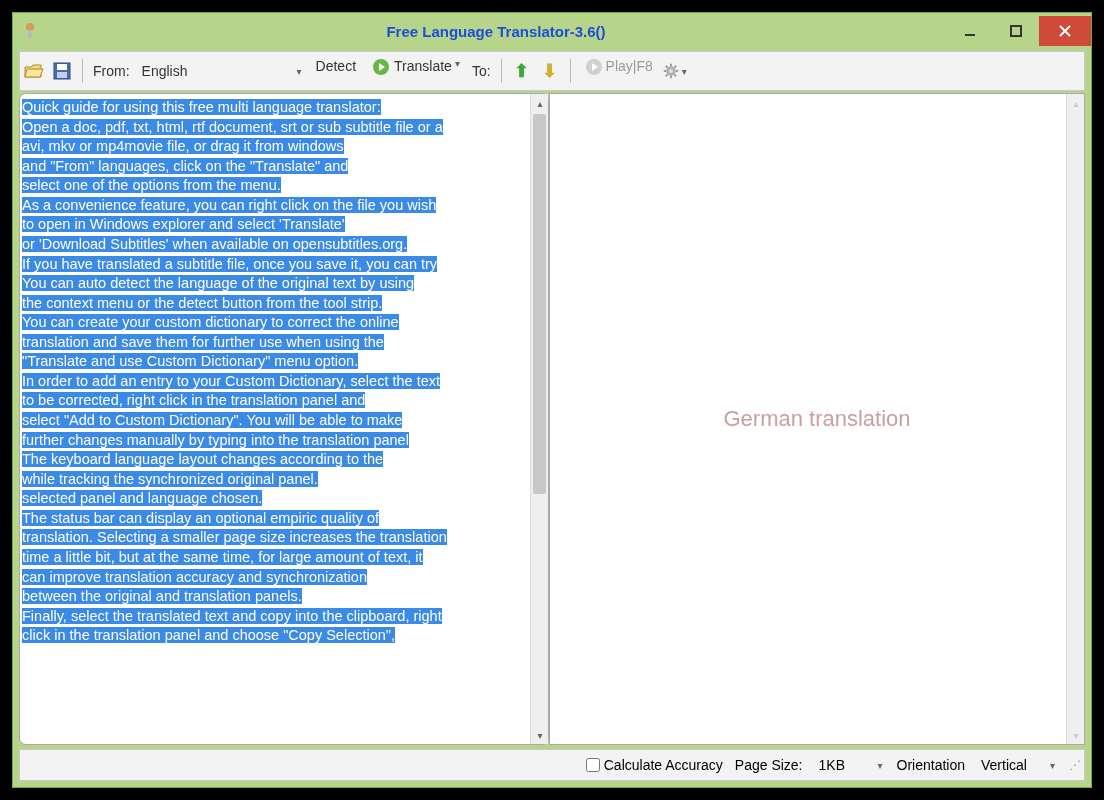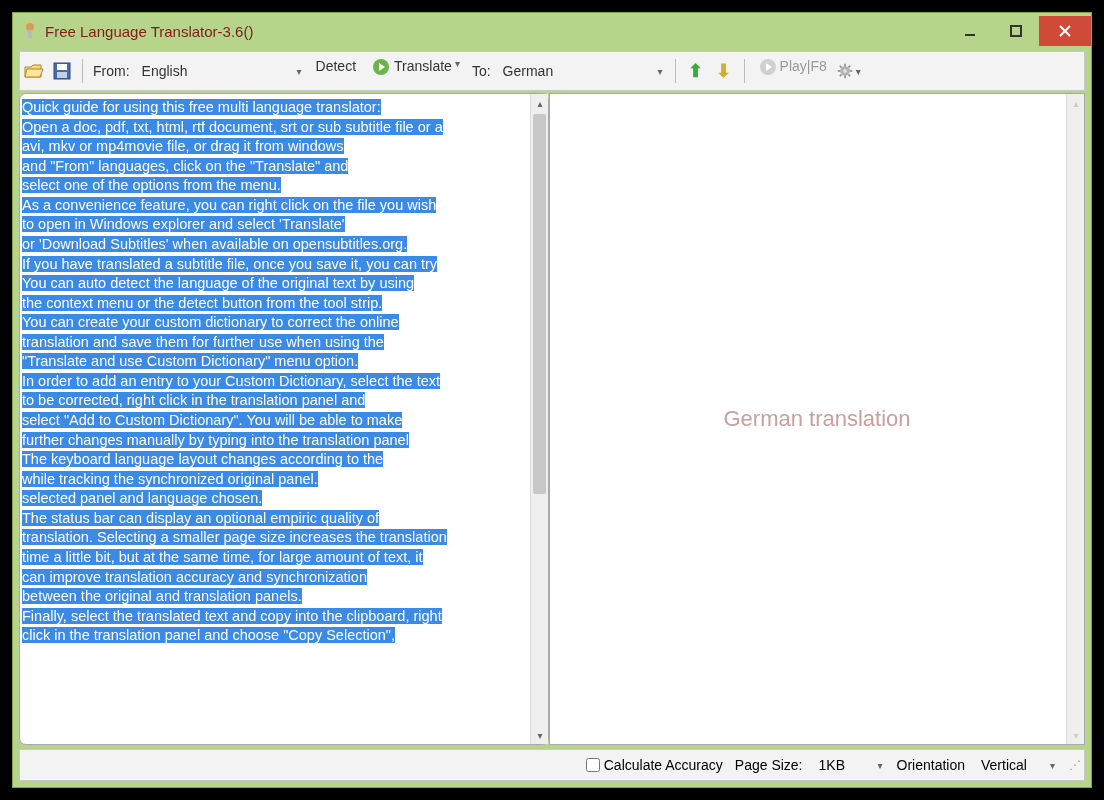--- a/index.html
+++ b/index.html
@@ -27,22 +27,24 @@
   align-items: center;
   padding: 0 0 0 8px;
 }
 .titlebar .app-icon {
   width: 18px; height: 18px;
   display: flex; align-items: center; justify-content: center;
   margin-right: 6px;
 }
 .titlebar .title {
   flex: 1;
+  text-align: center;
   font-size: 15px;
-  color: #7f1d1d;
+  color: #1d4ed8;
+  font-weight: bold;
 }
 .win-controls { display: flex; }
 .win-btn {
   width: 46px; height: 30px;
   display: flex; align-items: center; justify-content: center;
   font-size: 14px;
   color: #333;
   cursor: pointer;
 }
 .win-close {
@@ -245,23 +247,20 @@
       <span>
         <svg width="18" height="18" viewBox="0 0 18 18">
           <circle cx="9" cy="9" r="8" fill="#6ab44a"></circle>
           <path d="M7 5 L13 9 L7 13 Z" fill="#fff"></path>
         </svg>
       </span>
       <span style="margin-left:4px">Translate</span>
       <span class="drop-caret">▾</span>
     </div>
     <div class="tb-label">To:</div>
-    <div class="tb-select" style="min-width:170px">
-      <span>German</span>
-    </div>
     <div class="tb-sep"></div>
     <div class="tb-icon">
         <span class="up-arrow">⬆</span>
       </div>
     <div class="tb-icon">
         <span class="down-arrow">⬇</span>
       </div>
     <div class="tb-sep"></div>
     <div class="tb-btn" style="color:#999">
       <span>

